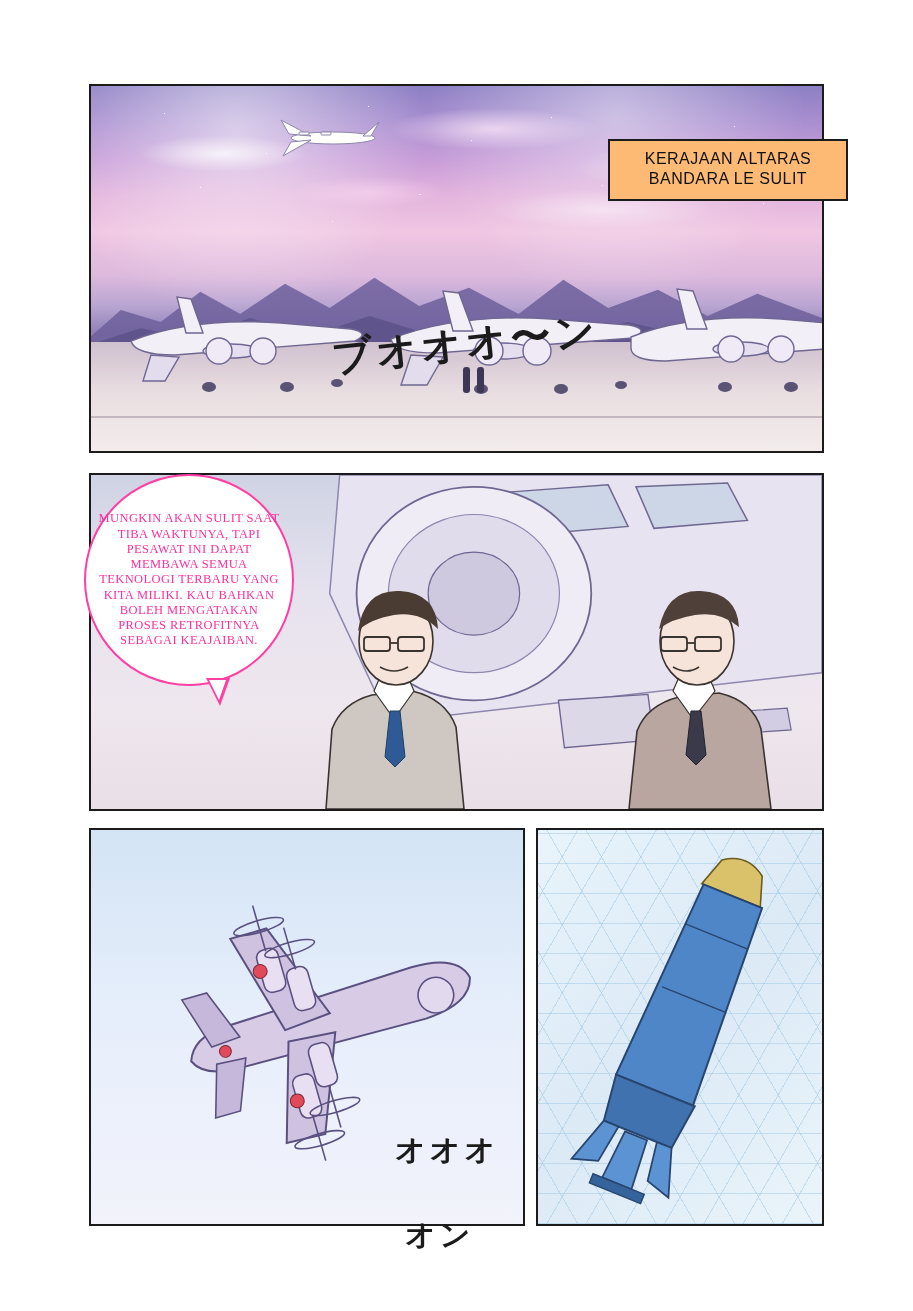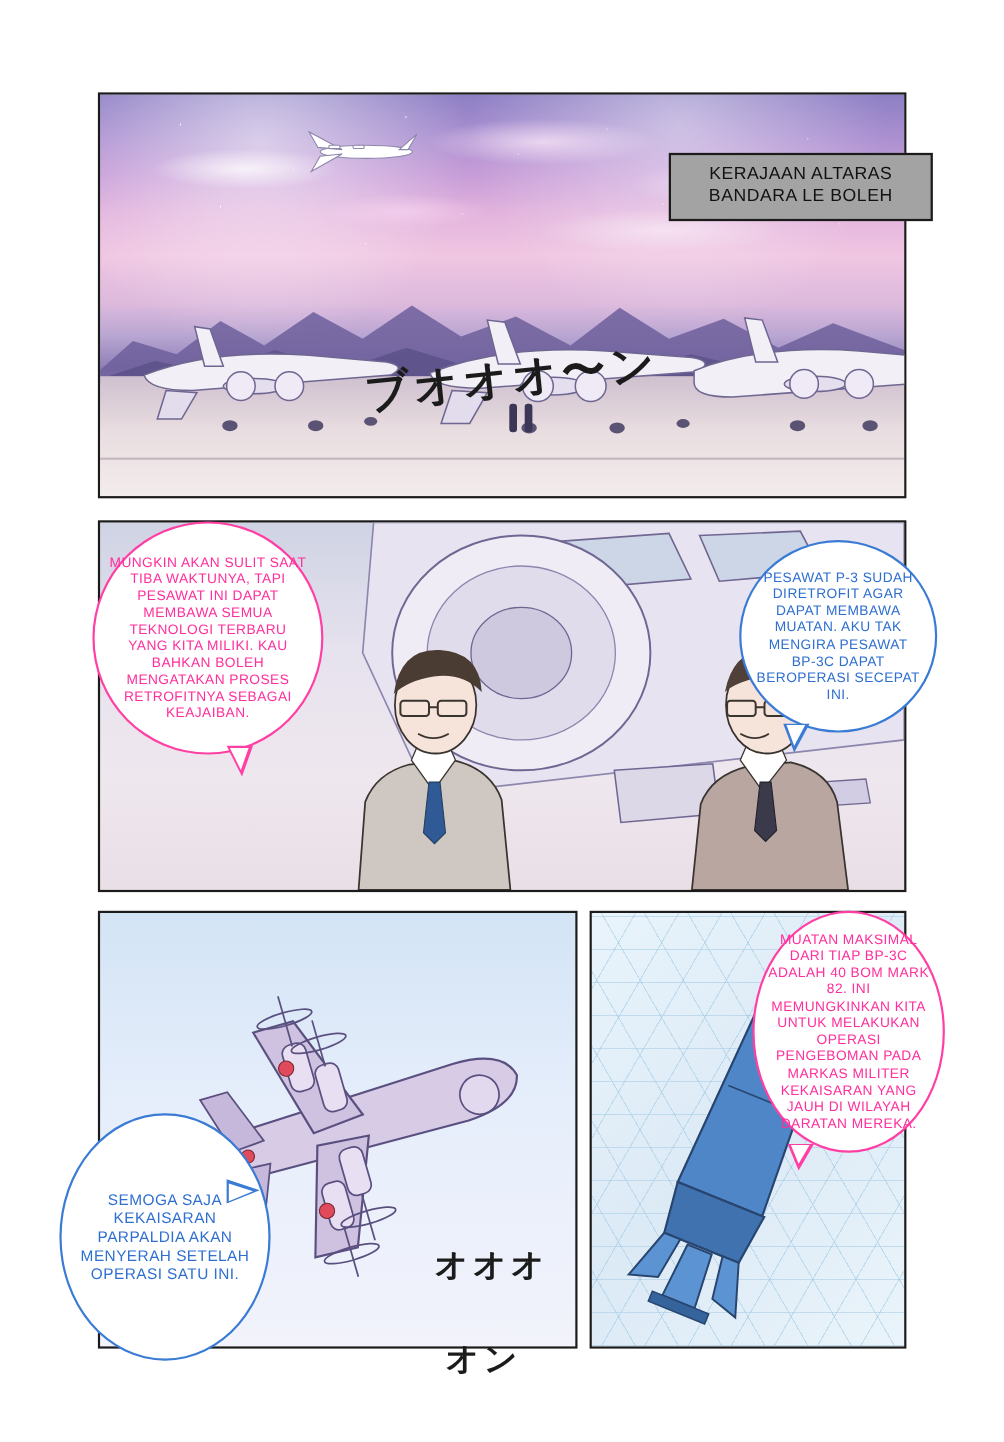--- a/index.html
+++ b/index.html
@@ -113,21 +113,21 @@
     position:absolute; left:0; top:0; width:100%; height:100%;
     background-image:
       repeating-linear-gradient(60deg, rgba(150,195,225,.45) 0 1px, transparent 1px 34px),
       repeating-linear-gradient(-60deg, rgba(150,195,225,.45) 0 1px, transparent 1px 34px),
       repeating-linear-gradient(0deg, rgba(150,195,225,.45) 0 1px, transparent 1px 30px);
   }
 
   
   .caption-box {
     position: absolute;
-    background: #a3a3a3;
+    background: #fdba74;
     border: 2px solid #1b1b1b;
     padding: 8px 14px 10px 14px;
     box-sizing: border-box;
     text-align: center;
     line-height: 1.25;
     font-size: 16px;
     letter-spacing: .5px;
     color: #111;
     font-family: "Liberation Sans", sans-serif;
   }
@@ -143,21 +143,21 @@
     border-radius: 50% / 50%;
     display: flex;
     align-items: center;
     justify-content: center;
     text-align: center;
     box-sizing: border-box;
     padding: 14px 12px;
     line-height: 1.22;
     letter-spacing: .4px;
   }
-  .balloon.pink  { border: 2.5px solid #ff3fa4; color: #ff2f9c; }
+  .balloon.pink  { border: 2.5px solid #ff3fa4; color: #ff2f9c; font-family: Liberation Serif, serif; }
   .balloon.blue  { border: 2.5px solid #3a7bd5; color: #2f6fd0; }
   .balloon-text { display: block; width: 100%; }
 
   
   .tail {
     position: absolute;
     width: 0; height: 0;
   }
 
   #balloon-left-1 {
@@ -318,21 +318,21 @@
         <rect x="372" y="104" width="7" height="26" rx="3"></rect>
         <rect x="386" y="104" width="7" height="26" rx="3"></rect>
       </g>
     </svg>
 
     <div class="sfx" id="sfx-1">ブオオオ〜ン</div>
   </div>
 
   <div class="caption-box" id="caption-location">
     <div>KERAJAAN ALTARAS</div>
-    <div>BANDARA LE BOLEH</div>
+    <div>BANDARA LE SULIT</div>
   </div>
 
   <div class="panel" id="panel-2">
     <svg style="position:absolute;left:0;top:0;width:100%;height:100%" viewBox="0 0 735 338" preserveAspectRatio="none">
 
       <path d="M250,0 L735,0 L735,200 L300,250 L240,120 Z" fill="#e7e3f0" stroke="#8d86ad" stroke-width="1.5"></path>
 
       <path d="M410,18 L520,10 L540,52 L424,62 Z" fill="#cdd6e6" stroke="#6f6792" stroke-width="1.5"></path>
       <path d="M548,12 L640,8 L660,46 L566,54 Z" fill="#cdd6e6" stroke="#6f6792" stroke-width="1.5"></path>
 
@@ -368,25 +368,20 @@
       <path d="M62,88 q14,8 26,0" fill="none" stroke="#3a3430" stroke-width="1.6"></path>
     </svg>
   </div>
 
   <div class="balloon pink" id="balloon-left-1">
     <span class="balloon-text">MUNGKIN AKAN SULIT SAAT TIBA WAKTUNYA, TAPI PESAWAT INI DAPAT MEMBAWA SEMUA TEKNOLOGI TERBARU YANG KITA MILIKI. KAU BAHKAN BOLEH MENGATAKAN PROSES RETROFITNYA SEBAGAI KEAJAIBAN.</span>
     <span class="tail"></span>
     <span class="tail-in"></span>
   </div>
 
-  <div class="balloon blue" id="balloon-right-1">
-    <span class="balloon-text">PESAWAT P-3 SUDAH DIRETROFIT AGAR DAPAT MEMBAWA MUATAN. AKU TAK MENGIRA PESAWAT BP-3C DAPAT BEROPERASI SECEPAT INI.</span>
-    <span class="tail"></span>
-    <span class="tail-in"></span>
-  </div>
 
   <div class="panel" id="panel-3">
     <svg style="position:absolute;left:0;top:0;width:100%;height:100%" viewBox="0 0 436 398">
       <g transform="rotate(-16 218 199)">
 
         <path d="M96,200 q8,-22 40,-24 l200,-6 q48,0 54,26 q-6,26 -54,28 l-200,-4 q-32,-2 -40,-20 Z" fill="#d7cbe6" stroke="#5a5080" stroke-width="2"></path>
 
         <path d="M196,196 L168,92 L206,92 L244,192 Z" fill="#cfc2e0" stroke="#5a5080" stroke-width="2"></path>
         <path d="M196,208 L166,306 L206,308 L244,212 Z" fill="#cfc2e0" stroke="#5a5080" stroke-width="2"></path>
 
@@ -414,44 +409,34 @@
         <circle cx="188" cy="132" r="7" fill="#e04a5a" stroke="#7a2a36" stroke-width="1"></circle>
         <circle cx="188" cy="268" r="7" fill="#e04a5a" stroke="#7a2a36" stroke-width="1"></circle>
         <circle cx="132" cy="200" r="6" fill="#e04a5a" stroke="#7a2a36" stroke-width="1"></circle>
       </g>
     </svg>
   </div>
 
   <div class="sfx" id="sfx-2">オオオ</div>
   <div class="sfx" id="sfx-3">オン</div>
 
-  <div class="balloon blue" id="balloon-bottom-left">
-    <span class="balloon-text">SEMOGA SAJA KEKAISARAN PARPALDIA AKAN MENYERAH SETELAH OPERASI SATU INI.</span>
-    <span class="tail"></span>
-    <span class="tail-in"></span>
-  </div>
 
   <div class="panel" id="panel-4">
     <div class="hexgrid"></div>
     <svg style="position:absolute;left:0;top:0;width:100%;height:100%" viewBox="0 0 288 398">
       <g transform="rotate(22 144 199)">
         <path d="M120,26 q22,-16 44,0 l10,30 l-64,0 Z" fill="#d9c26a" stroke="#6a5a1f" stroke-width="1.6"></path>
         <path d="M112,56 l64,0 l10,212 l-84,0 Z" fill="#4f86c8" stroke="#27456f" stroke-width="2"></path>
         <path d="M110,100 l68,0" stroke="#27456f" stroke-width="1.4" fill="none"></path>
         <path d="M112,168 l70,0" stroke="#27456f" stroke-width="1.4" fill="none"></path>
         <path d="M102,268 l86,0 l-6,48 l-74,0 Z" fill="#3f72ae" stroke="#27456f" stroke-width="2"></path>
         <g fill="#5c93d2" stroke="#27456f" stroke-width="1.8">
           <path d="M108,316 l-16,48 l26,-8 l6,-40 Z"></path>
           <path d="M182,316 l16,48 l-26,-8 l-6,-40 Z"></path>
           <path d="M132,318 l-4,52 l32,0 l-4,-52 Z"></path>
         </g>
         <path d="M118,370 l56,0 l0,10 l-56,0 Z" fill="#35639b" stroke="#27456f" stroke-width="1.4"></path>
       </g>
     </svg>
   </div>
 
-  <div class="balloon pink" id="balloon-bottom-right">
-    <span class="balloon-text">MUATAN MAKSIMAL DARI TIAP BP-3C ADALAH 40 BOM MARK 82. INI MEMUNGKINKAN KITA UNTUK MELAKUKAN OPERASI PENGEBOMAN PADA MARKAS MILITER KEKAISARAN YANG JAUH DI WILAYAH DARATAN MEREKA.</span>
-    <span class="tail"></span>
-    <span class="tail-in"></span>
-  </div>
 
 </div>
 
 </body></html>

